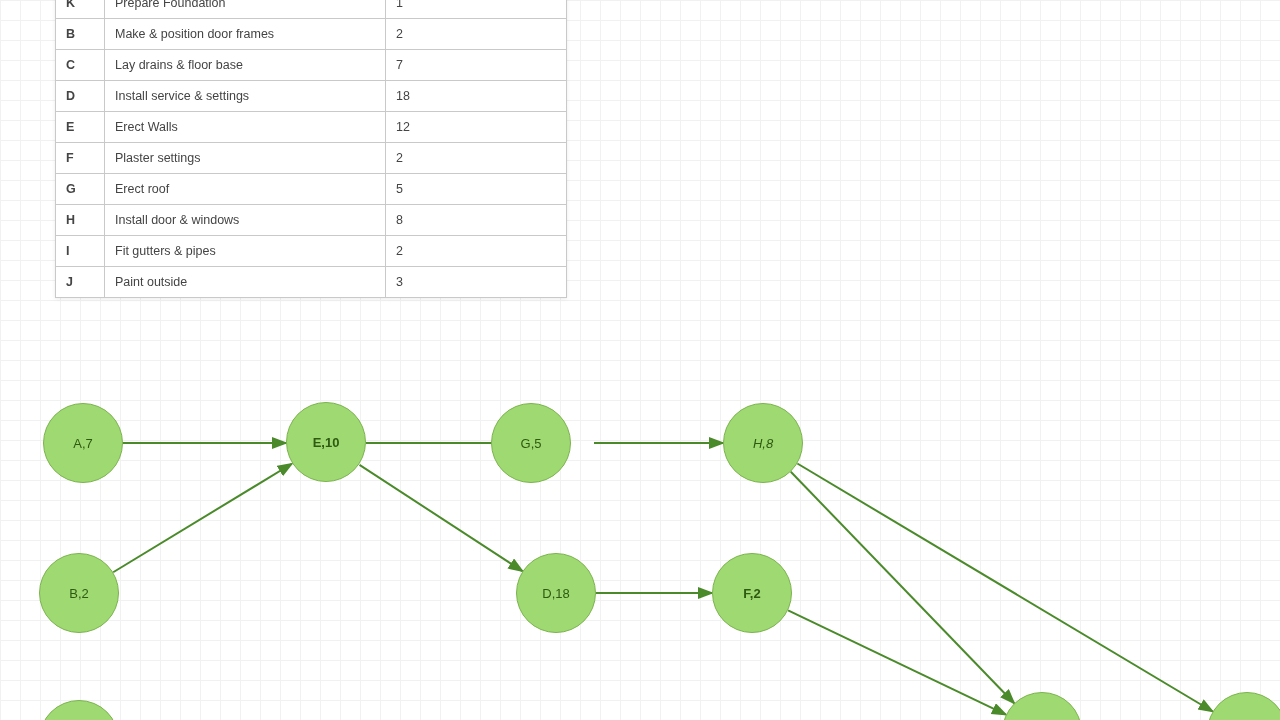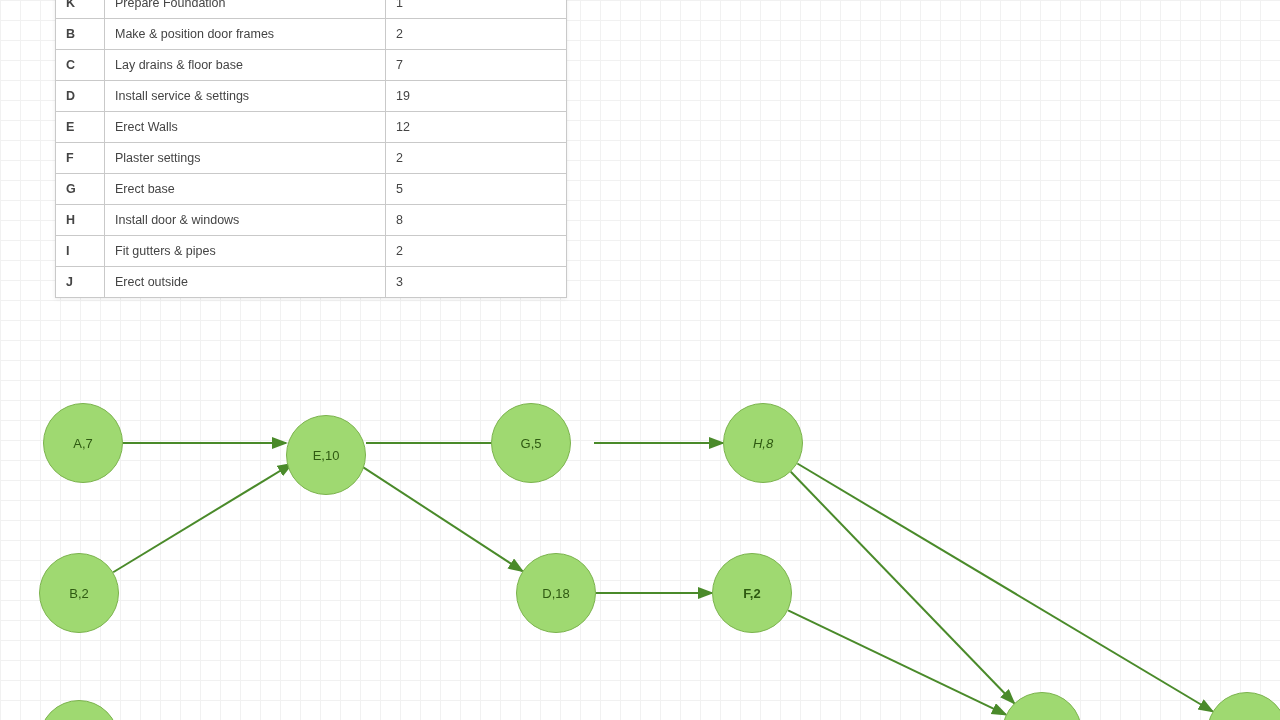--- a/index.html
+++ b/index.html
@@ -86,50 +86,50 @@
         <td class="dur">2</td>
       </tr>
       <tr>
         <td class="code">C</td>
         <td>Lay drains &amp; floor base</td>
         <td class="dur">7</td>
       </tr>
       <tr>
         <td class="code">D</td>
         <td>Install service &amp; settings</td>
-        <td class="dur">19</td>
+        <td class="dur">18</td>
       </tr>
       <tr>
         <td class="code">E</td>
         <td>Erect Walls</td>
         <td class="dur">12</td>
       </tr>
       <tr>
         <td class="code">F</td>
         <td>Plaster settings</td>
         <td class="dur">2</td>
       </tr>
       <tr>
         <td class="code">G</td>
-        <td>Erect base</td>
+        <td>Erect roof</td>
         <td class="dur">5</td>
       </tr>
       <tr>
         <td class="code">H</td>
         <td>Install door &amp; windows</td>
         <td class="dur">8</td>
       </tr>
       <tr>
         <td class="code">I</td>
         <td>Fit gutters &amp; pipes</td>
         <td class="dur">2</td>
       </tr>
       <tr>
         <td class="code">J</td>
-        <td>Erect outside</td>
+        <td>Paint outside</td>
         <td class="dur">3</td>
       </tr>
     </tbody>
   </table>
 
   <svg class="arrows">
     <defs>
       <marker id="arrowhead" markerWidth="8" markerHeight="8" refX="7" refY="3" orient="auto">
         <path d="M0,0 L8,3 L0,6 Z" fill="#4a8a2a"></path>
       </marker>
@@ -147,21 +147,21 @@
       </g>
   </svg>
 
   <div id="nodes-container">
       <div class="node" style="left: 43px; top: 403px;">
         <span>A,7</span>
       </div>
       <div class="node" style="left: 39px; top: 553px;">
         <span>B,2</span>
       </div>
-      <div class="node" style="left: 286px; top: 415px;">
+      <div class="node" style="left: 286px; top: 402px; font-weight: bold;">
         <span>E,10</span>
       </div>
       <div class="node" style="left: 491px; top: 403px;">
         <span>G,5</span>
       </div>
       <div class="node" style="left: 723px; top: 403px; font-style: italic;">
         <span>H,8</span>
       </div>
       <div class="node" style="left: 516px; top: 553px;">
         <span>D,18</span>

